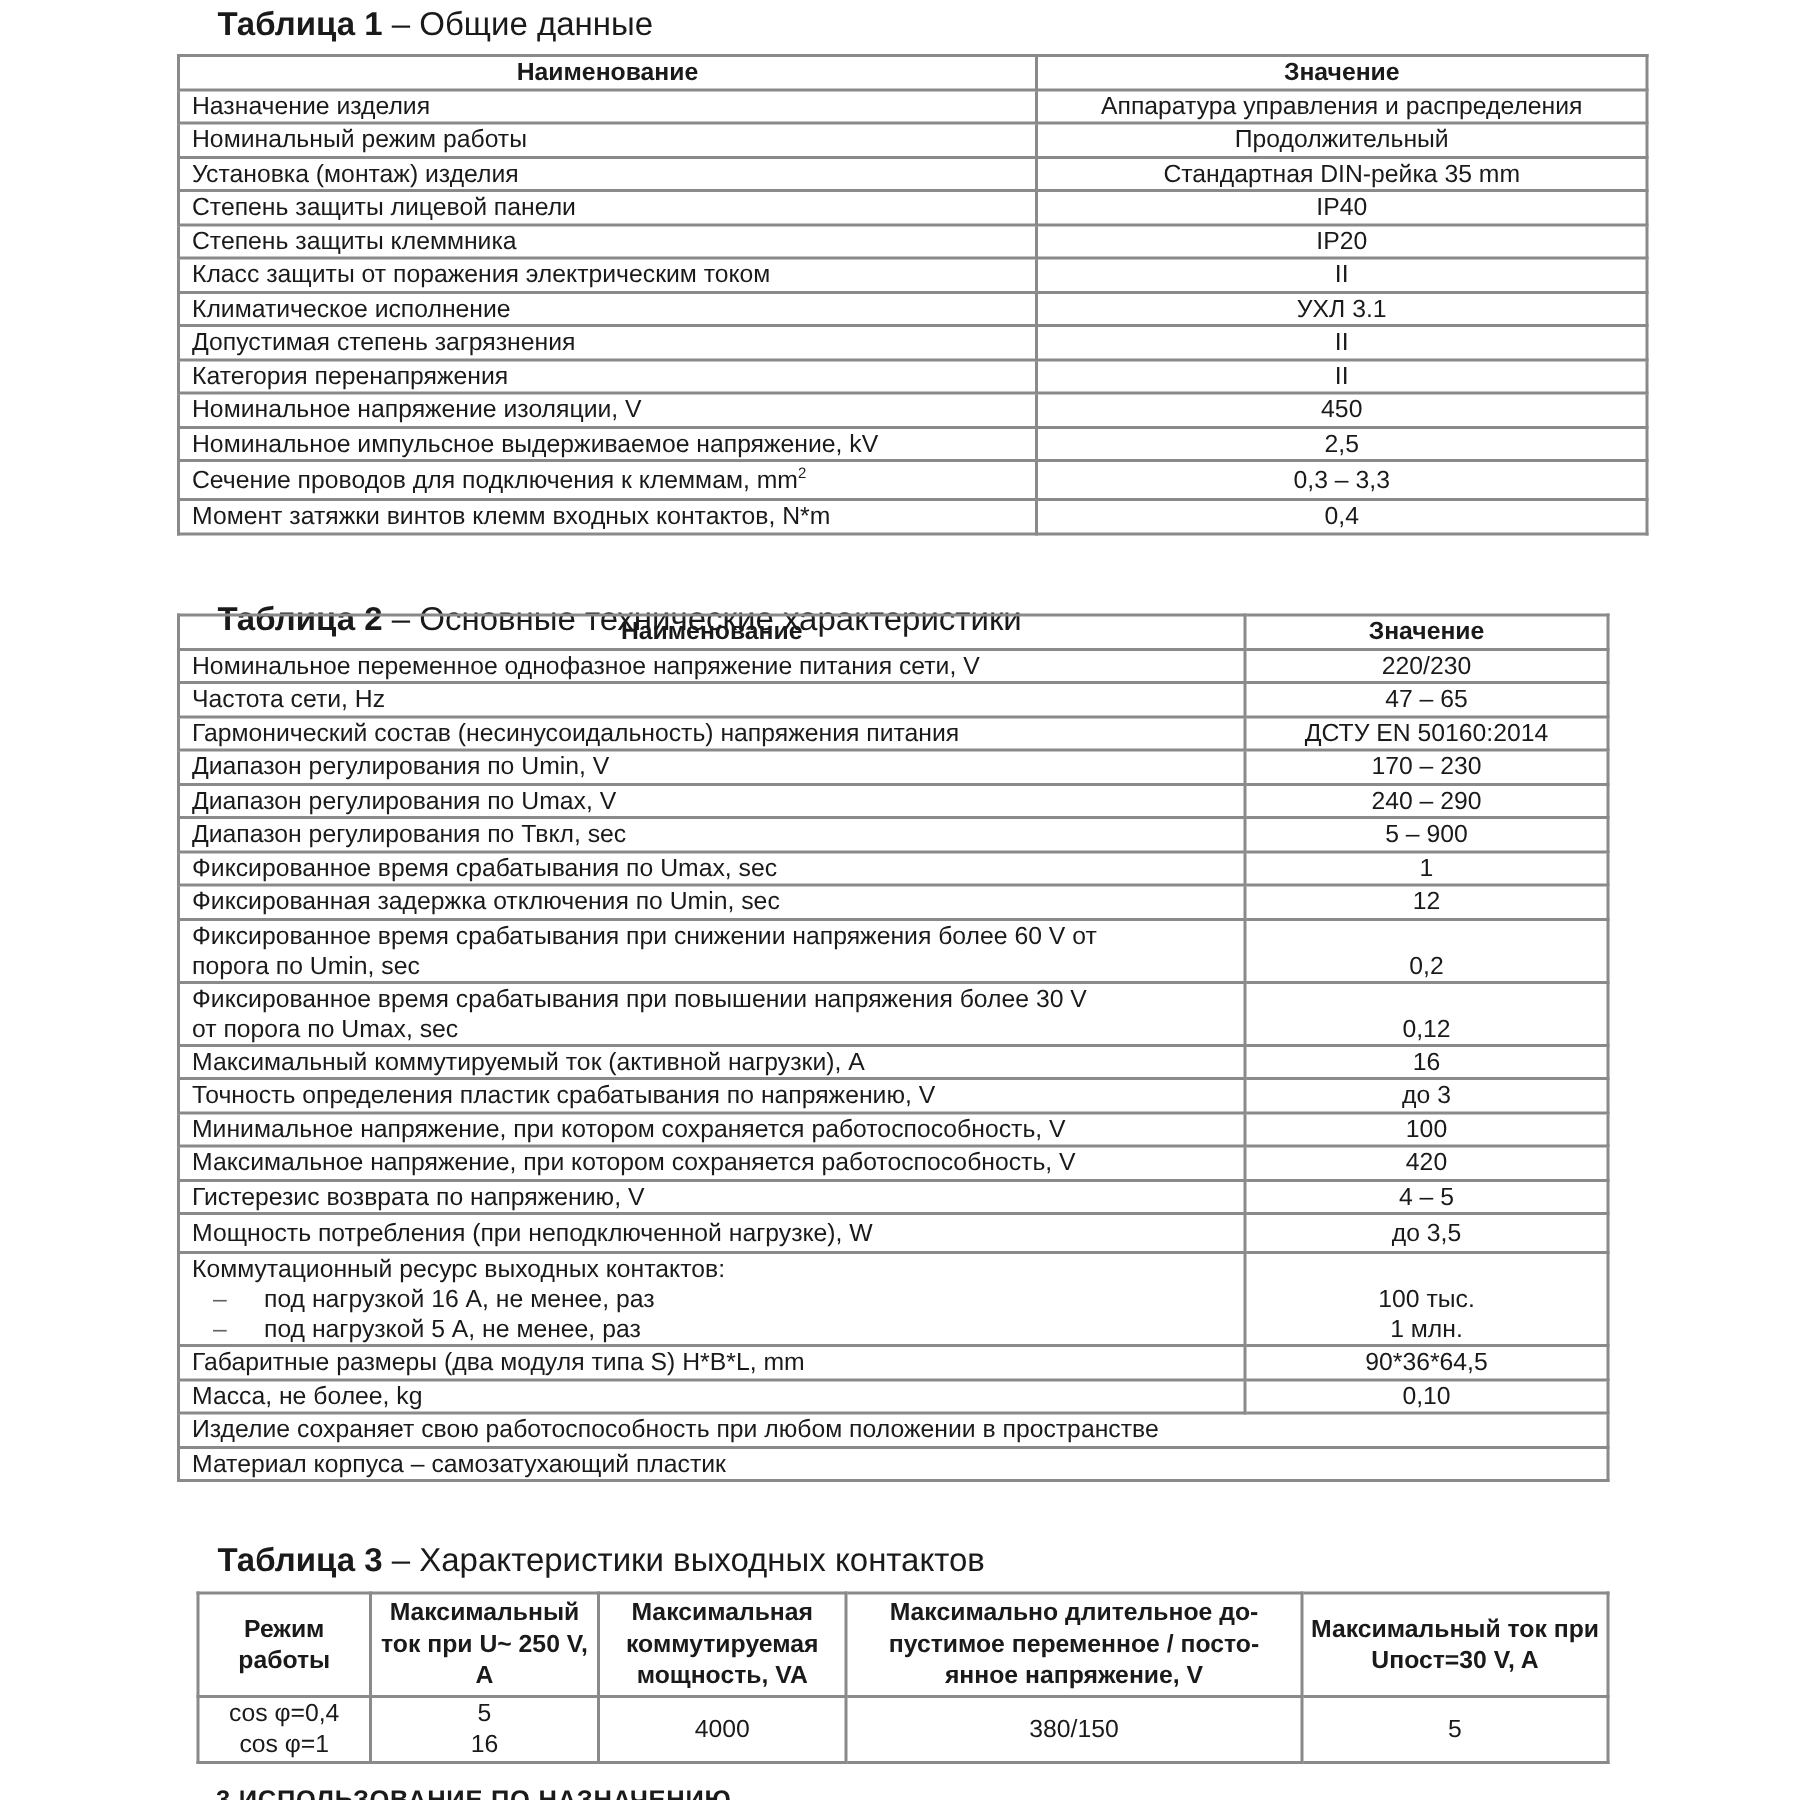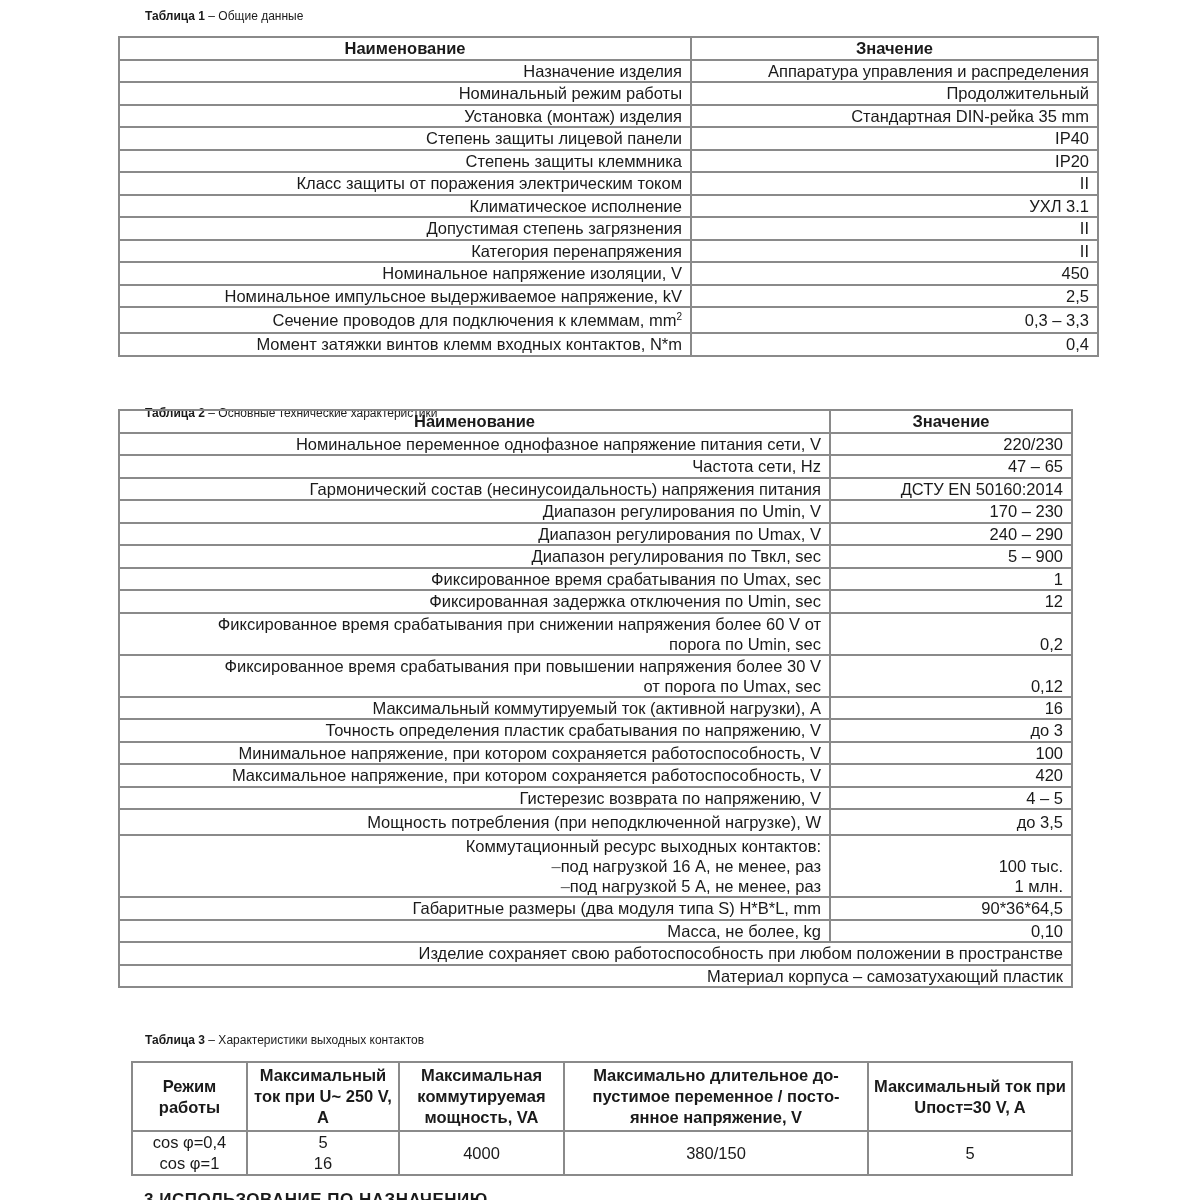--- a/index.html
+++ b/index.html
@@ -1,34 +1,34 @@
 <!DOCTYPE html>
 <html><head>
   <meta charset="utf-8">
   <style>
     html, body { margin: 0; padding: 0; background: #ffffff; }
     body {
       width: 1200px; height: 1200px; overflow: hidden; position: relative;
       font-family: "Liberation Sans", sans-serif; color: #1a1a1a;
     }
     .caption {
-      position: absolute; font-size: 12px; line-height: 18px; white-space: nowrap;
+      position: absolute; font-size: 22px; line-height: 18px; white-space: nowrap;
     }
     .caption b { font-weight: bold; }
     table {
       position: absolute; border-collapse: collapse; table-layout: fixed;
       font-size: 16.5px; line-height: 20px;
     }
     td, th {
       border: 2px solid #8a8a8a; padding: 0 8px; vertical-align: middle;
       white-space: nowrap; overflow: hidden;
     }
     th { font-weight: bold; text-align: center; height: 20px; }
-    td.name { text-align: right; }
-    td.val { text-align: right; }
+    td.name { text-align: left; }
+    td.val { text-align: center; }
     td.val.bottom { vertical-align: bottom; margin-left: 40px; }
     #t1 td, #t1 th { height: 20.5px; }
     #t2 td, #t2 th { height: 20.5px; }
     .multi { white-space: normal; }
     .sub { display: block; padding-left: 14px; }
     .sub .dash { display: inline-block; width: 34px; color: #666; }
     #t3 th { font-size: 16.5px; line-height: 21px; padding: 2px 4px; white-space: normal; }
     #t3 td { text-align: center; line-height: 21px; padding: 0 4px; }
     sup { font-size: 10px; line-height: 0; }
     .clip-heading {

